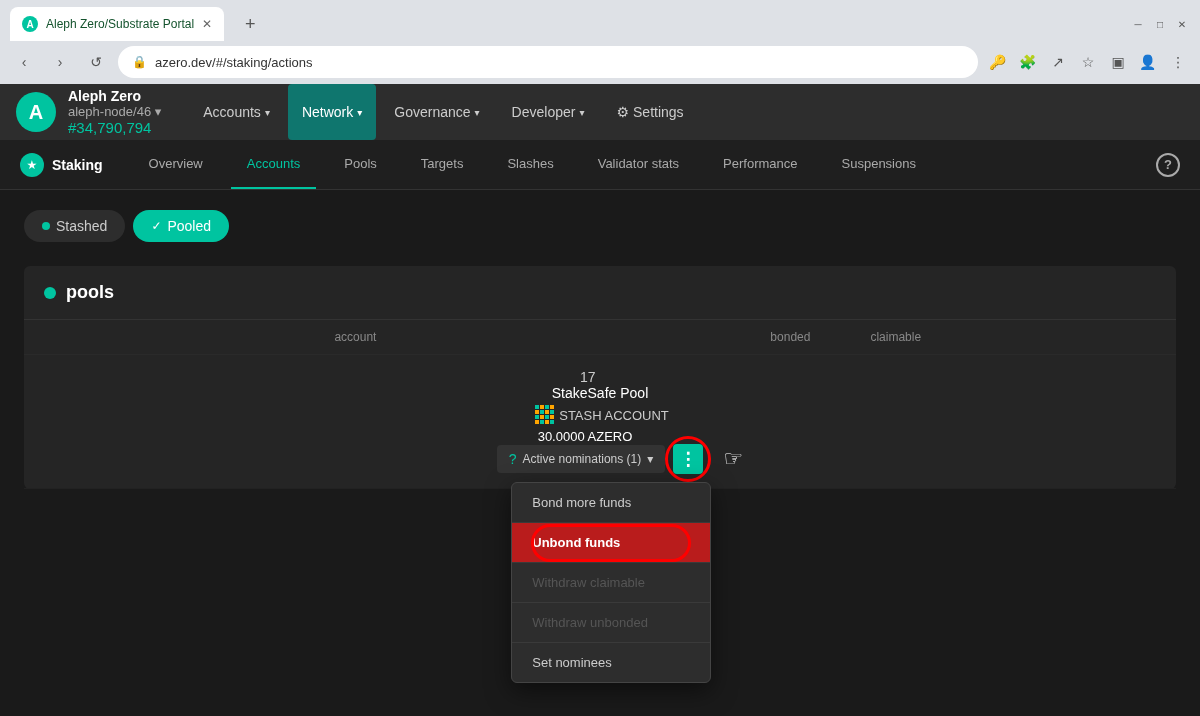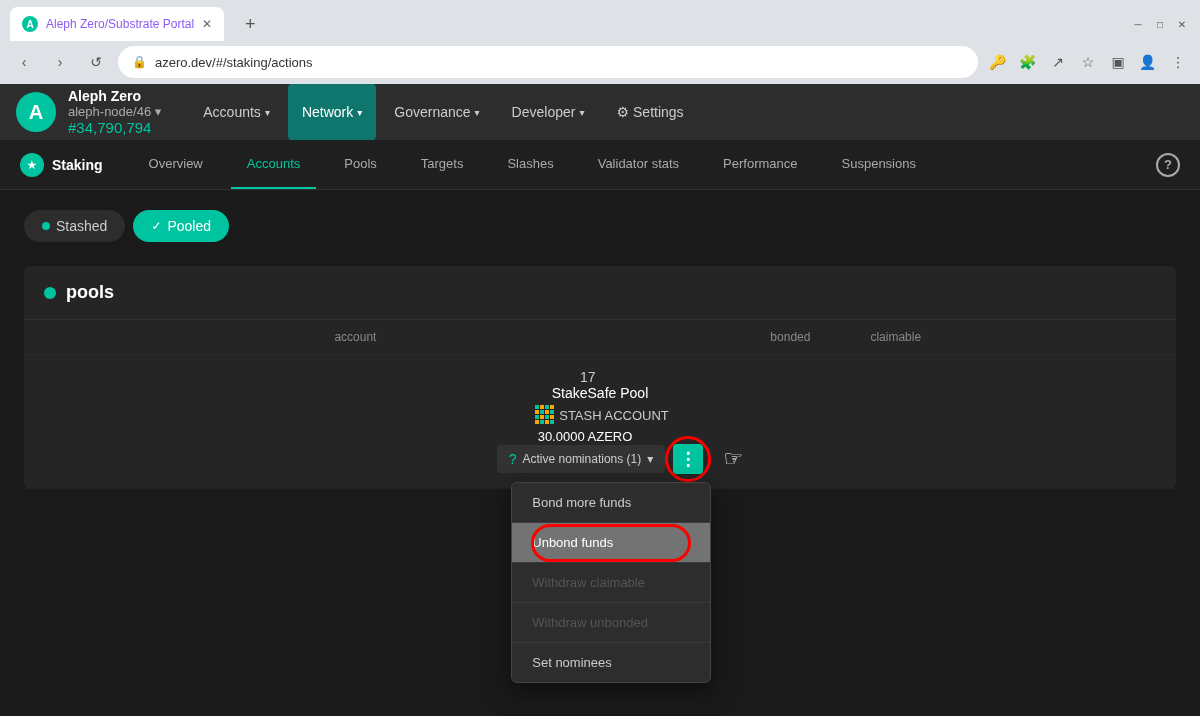--- a/index.html
+++ b/index.html
@@ -5,21 +5,21 @@
     * { margin: 0; padding: 0; box-sizing: border-box; }
     body { width: 1200px; height: 716px; font-family: -apple-system, BlinkMacSystemFont, 'Segoe UI', sans-serif; background: #1a1a1a; overflow: hidden; }
 
     
     .browser-chrome { background: #dee1e6; width: 100%; }
     .title-bar { display: flex; align-items: center; padding: 8px 10px 0; gap: 8px; height: 40px; }
     .window-controls { display: flex; gap: 6px; margin-left: auto; }
     .win-btn { width: 16px; height: 16px; display: flex; align-items: center; justify-content: center; cursor: pointer; color: #555; font-size: 10px; }
     .browser-tab { display: flex; align-items: center; background: white; border-radius: 8px 8px 0 0; padding: 6px 12px; gap: 8px; min-width: 200px; height: 34px; }
     .tab-favicon { width: 16px; height: 16px; background: #00c4a0; border-radius: 50%; display: flex; align-items: center; justify-content: center; }
-    .tab-title { font-size: 12px; color: #8b5cf6; flex: 1; }
+    .tab-title { font-size: 12px; color: #14532d; flex: 1; }
     .tab-close { font-size: 12px; color: #666; cursor: pointer; }
     .new-tab-btn { width: 28px; height: 28px; display: flex; align-items: center; justify-content: center; color: #555; font-size: 18px; cursor: pointer; margin-left: 4px; }
 
     .address-bar { background: #dee1e6; padding: 6px 10px; display: flex; align-items: center; gap: 8px; height: 44px; }
     .nav-btn { width: 28px; height: 28px; display: flex; align-items: center; justify-content: center; color: #555; cursor: pointer; font-size: 14px; border-radius: 50%; }
     .url-bar { flex: 1; background: white; border-radius: 20px; padding: 6px 14px; display: flex; align-items: center; gap: 8px; height: 32px; }
     .url-lock { color: #555; font-size: 12px; }
     .url-text { font-size: 13px; color: #333; flex: 1; }
     .browser-actions { display: flex; gap: 6px; align-items: center; }
     .browser-action-btn { width: 24px; height: 24px; display: flex; align-items: center; justify-content: center; color: #555; font-size: 14px; cursor: pointer; }
@@ -79,21 +79,21 @@
     .pool-actions { flex: 2; display: flex; align-items: center; gap: 8px; justify-content: flex-end; }
 
     .nominations-btn { display: flex; align-items: center; gap: 6px; background: #333; border: none; color: #ccc; font-size: 12px; padding: 6px 12px; border-radius: 4px; cursor: pointer; }
     .nominations-help { color: #00c4a0; font-size: 14px; }
     .menu-btn { background: #00c4a0; border: none; color: white; width: 30px; height: 30px; border-radius: 4px; display: flex; align-items: center; justify-content: center; cursor: pointer; font-size: 18px; font-weight: bold; position: relative; z-index: 10; }
 
     
     .dropdown-menu { position: absolute; right: 0; top: 110%; background: #2d2d2d; border-radius: 6px; box-shadow: 0 8px 24px rgba(0,0,0,0.5); min-width: 200px; z-index: 100; border: 1px solid #444; }
     .dropdown-item { padding: 12px 20px; color: #ccc; font-size: 13px; cursor: pointer; border-bottom: 1px solid #3a3a3a; }
     .dropdown-item:last-child { border-bottom: none; }
-    .dropdown-item.highlighted { background: #737373; color: white; }
+    .dropdown-item.highlighted { background: #b91c1c; color: white; font-weight: bold; }
     .dropdown-item.disabled { color: #555; cursor: default; }
 
     .pool-row-container { position: relative; }
   </style>
 </head>
 <body>
 
 <div class="browser-chrome">
 
   <div class="title-bar">

